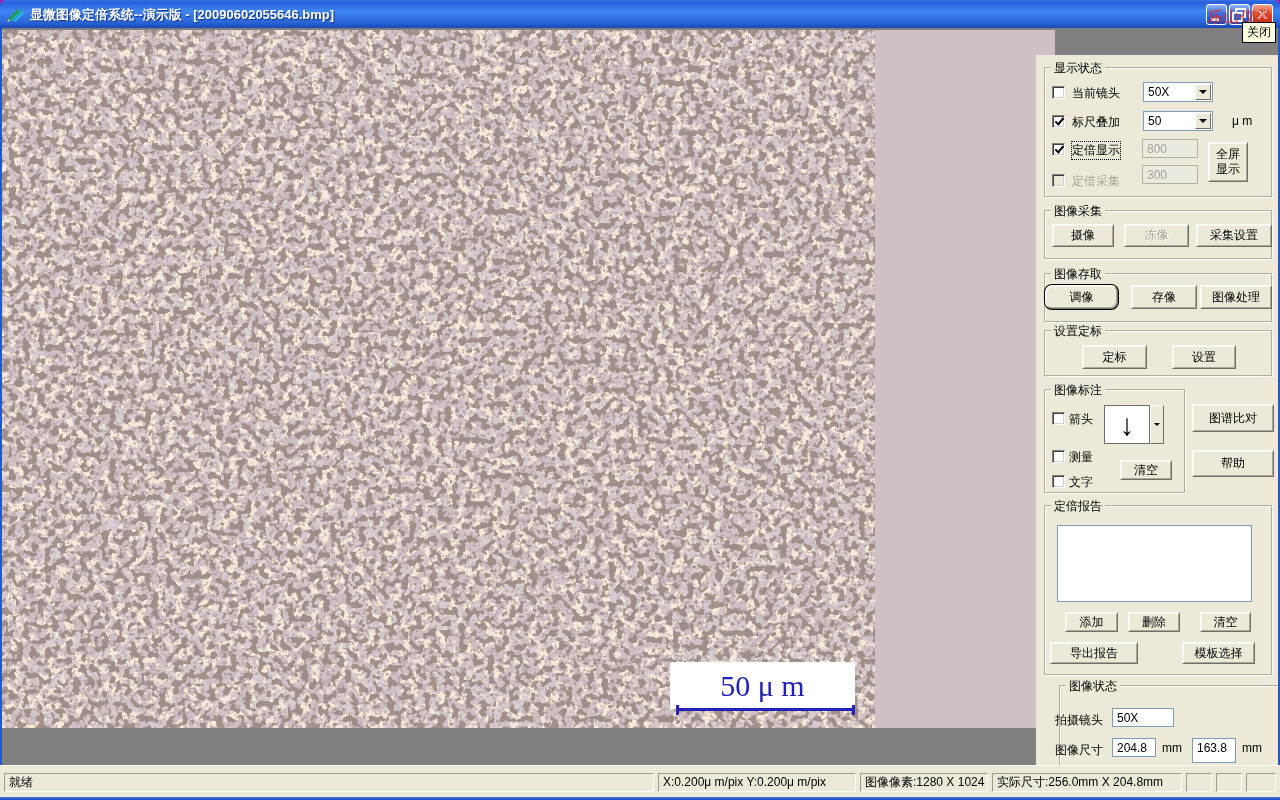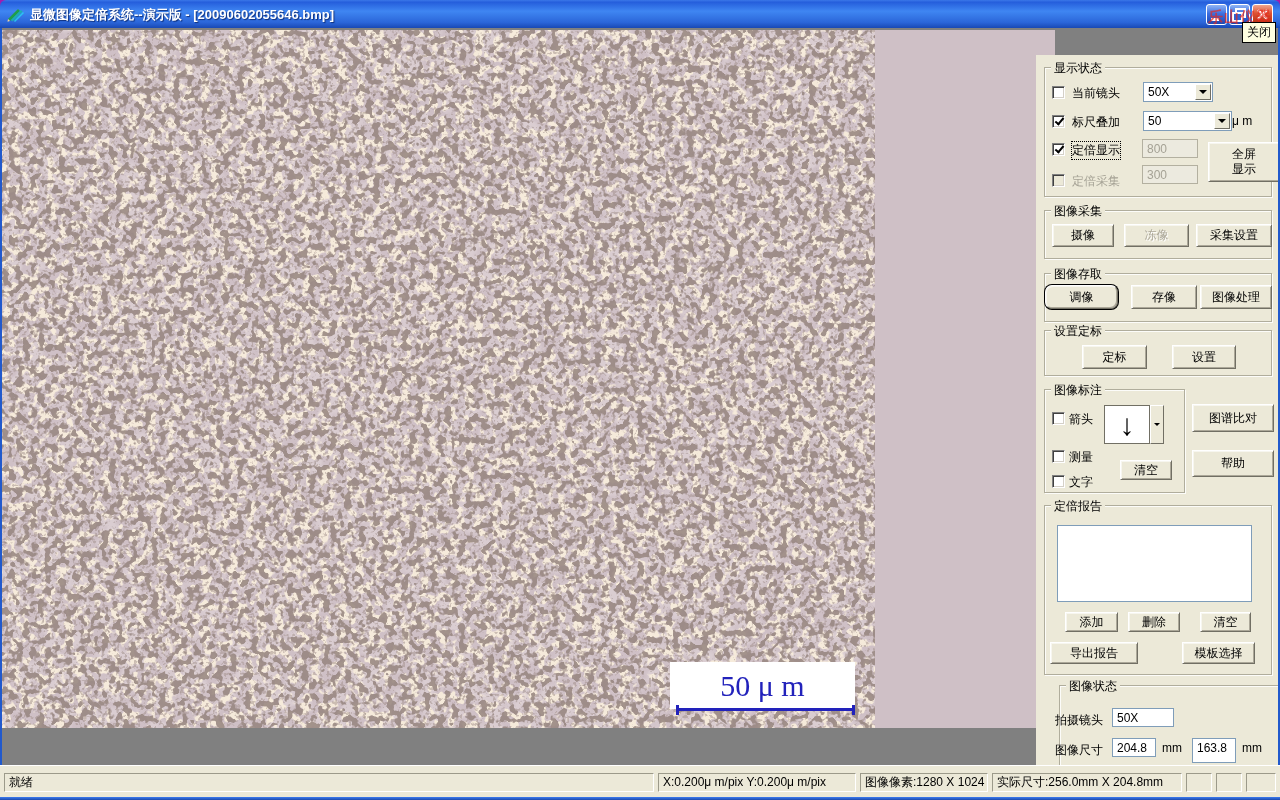--- a/index.html
+++ b/index.html
@@ -159,34 +159,34 @@
       <span class="cb" style="left:16px;top:31px"></span>
       <span class="lbl" style="left:36px;top:30px">当前镜头</span>
       <div class="combo" style="left:107px;top:27px;width:70px;height:20px">
         <span>50X</span>
         <span class="combo-btn">
             <span class="tri"></span>
           </span>
       </div>
       <span class="cb checked" style="left:16px;top:60px"></span>
       <span class="lbl" style="left:36px;top:59px">标尺叠加</span>
-      <div class="combo" style="left:107px;top:56px;width:89px;height:20px">
+      <div class="combo" style="left:107px;top:56px;width:70px;height:20px">
         <span>50</span>
         <span class="combo-btn">
             <span class="tri"></span>
           </span>
       </div>
       <span class="lbl" style="left:196px;top:59px">μ m</span>
       <span class="cb checked" style="left:16px;top:88px"></span>
       <span class="lbl focused" style="left:36px;top:87px">定倍显示</span>
       <div class="field disabled" style="left:106px;top:84px;width:56px;height:19px">800</div>
       <span class="cb disabled" style="left:16px;top:119px"></span>
       <span class="lbl dim" style="left:36px;top:118px">定倍采集</span>
       <div class="field disabled" style="left:106px;top:110px;width:56px;height:19px">300</div>
-      <div class="btn" style="left:172px;top:87px;width:72px;height:40px">
+      <div class="btn" style="left:172px;top:87px;width:40px;height:40px">
         <span class="wrap2">全屏显示</span>
       </div>
 
       <div class="group" style="left:8px;top:155px;width:228px;height:49px">
         <span class="glabel">图像采集</span>
       </div>
       <div class="btn" style="left:16px;top:169px;width:62px;height:23px">摄像</div>
       <div class="btn disabled" style="left:88px;top:169px;width:65px;height:23px">冻像</div>
       <div class="btn" style="left:160px;top:169px;width:76px;height:23px">采集设置</div>
 

